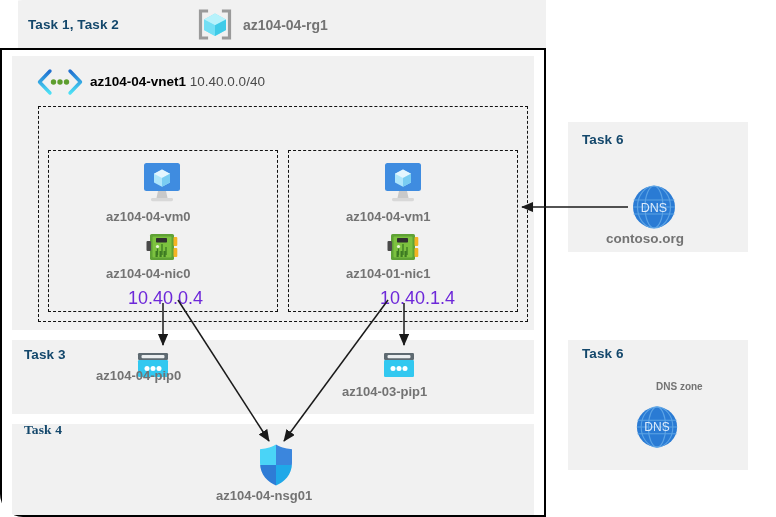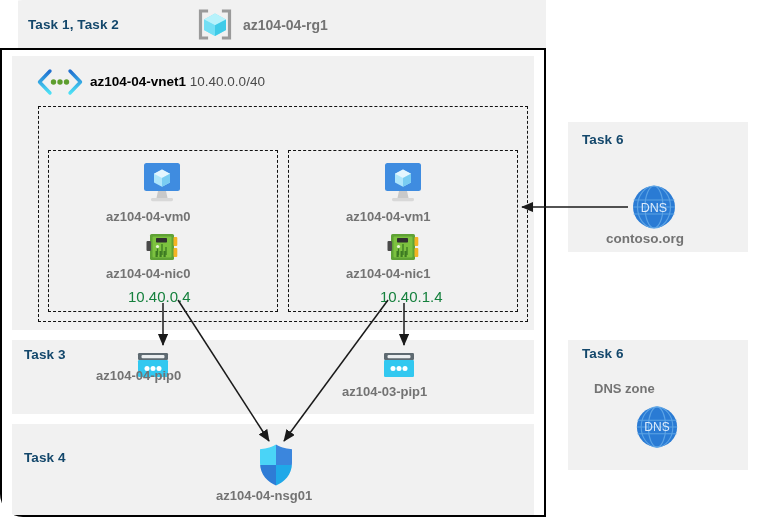--- a/index.html
+++ b/index.html
@@ -46,36 +46,36 @@
   .task-label {
     position: absolute;
     color: #13476b;
     font-weight: bold;
     font-size: 13.5px;
     letter-spacing: .1px;
     white-space: nowrap;
   }
   .tl-12 { left: 28px;  top: 17px; }
   .tl-3  { left: 24px;  top: 347px; }
-  .tl-4  { left: 24px;  top: 450px; }
+  .tl-4  { left: 24px;  top: 422px; font-family: Liberation Serif, serif; }
   .tl-5  { left: 582px; top: 132px; }
   .tl-6  { left: 582px; top: 346px; }
 
   
   .res-name {
     position: absolute;
     font-weight: bold;
     font-size: 13px;
     color: #737373;
     white-space: nowrap;
   }
   .res-sub {
     position: absolute;
-    font-size: 15px;
-    color: #15803d;
+    font-size: 18px;
+    color: #6d28d9;
     white-space: nowrap;
   }
   .hdr-row {
     position: absolute;
     white-space: nowrap;
     font-size: 13.5px;
   }
   .hdr-row b { color: #000000; font-weight: bold; }
   .hdr-row span.dim { color: #4a4a4a; font-weight: normal; }
 
@@ -219,21 +219,21 @@
       <rect x="12" y="7" width="11" height="4.5" rx="0.8" fill="#2f2f2f"></rect>
       <circle cx="13.5" cy="15.5" r="1.6" fill="#e8f5d8"></circle>
       <path d="M13.5,17.5 L13.5,24" stroke="#3c7a22" stroke-width="1.3" fill="none"></path>
       <path d="M18,13 L18,24" stroke="#3c7a22" stroke-width="1.3" fill="none"></path>
       <path d="M22,16 L22,24" stroke="#3c7a22" stroke-width="1.3" fill="none"></path>
       <rect x="11.5" y="20" width="2.2" height="6" fill="#3c7a22"></rect>
       <rect x="15.5" y="20" width="2.2" height="6" fill="#3c7a22"></rect>
       <rect x="19.5" y="20" width="2.2" height="6" fill="#3c7a22"></rect>
     </svg>
   </div>
-  <div class="res-name" style="left:346px; top:266px;">az104-04-nic1</div>
+  <div class="res-name" style="left:346px; top:266px;">az104-01-nic1</div>
   <div class="res-sub" style="left:368px; top:288px;margin-left:12px;">10.40.1.4</div>
 
   <div class="icon" style="left:136px; top:351px;">
     <svg width="34" height="28" viewBox="0 0 34 28">
       <rect x="2" y="2" width="30" height="7" rx="1.2" fill="#5e6a71"></rect>
       <rect x="5.5" y="4" width="23" height="3.2" rx="1.2" fill="#eaeef0"></rect>
       <rect x="2" y="9" width="30" height="17" rx="1.2" fill="#32c8f0"></rect>
       <circle cx="11" cy="17.5" r="2.5" fill="#ffffff"></circle>
       <circle cx="17" cy="17.5" r="2.5" fill="#ffffff"></circle>
       <circle cx="23" cy="17.5" r="2.5" fill="#ffffff"></circle>
@@ -278,21 +278,21 @@
         <ellipse cx="24" cy="24" rx="16.5" ry="21"></ellipse>
         <path d="M3.6,17 L44.4,17"></path>
         <path d="M3.6,31 L44.4,31"></path>
         <path d="M3,24 L45,24"></path>
       </g>
       <text x="24" y="28.5" text-anchor="middle" font-family="'Liberation Sans',sans-serif" font-size="12.5" fill="#dceafa">DNS</text>
     </svg>
   </div>
   <div class="res-name" style="left:606px; top:231px; font-size:13.5px;">contoso.org</div>
 
-  <div class="res-name" style="left:594px; top:381px; font-size:13px;">DNS zone</div>
+  <div class="res-name" style="left:656px; top:381px; font-size:10px;">DNS zone</div>
   <div class="icon" style="left:634px; top:404px;">
     <svg width="46" height="46" viewBox="0 0 48 48">
       <circle cx="24" cy="24" r="21" fill="#2a7bd4"></circle>
       <g fill="none" stroke="#5fa6e6" stroke-width="1.15" opacity="0.95">
         <ellipse cx="24" cy="24" rx="9" ry="21"></ellipse>
         <ellipse cx="24" cy="24" rx="16.5" ry="21"></ellipse>
         <path d="M3.6,17 L44.4,17"></path>
         <path d="M3.6,31 L44.4,31"></path>
         <path d="M3,24 L45,24"></path>
       </g>

